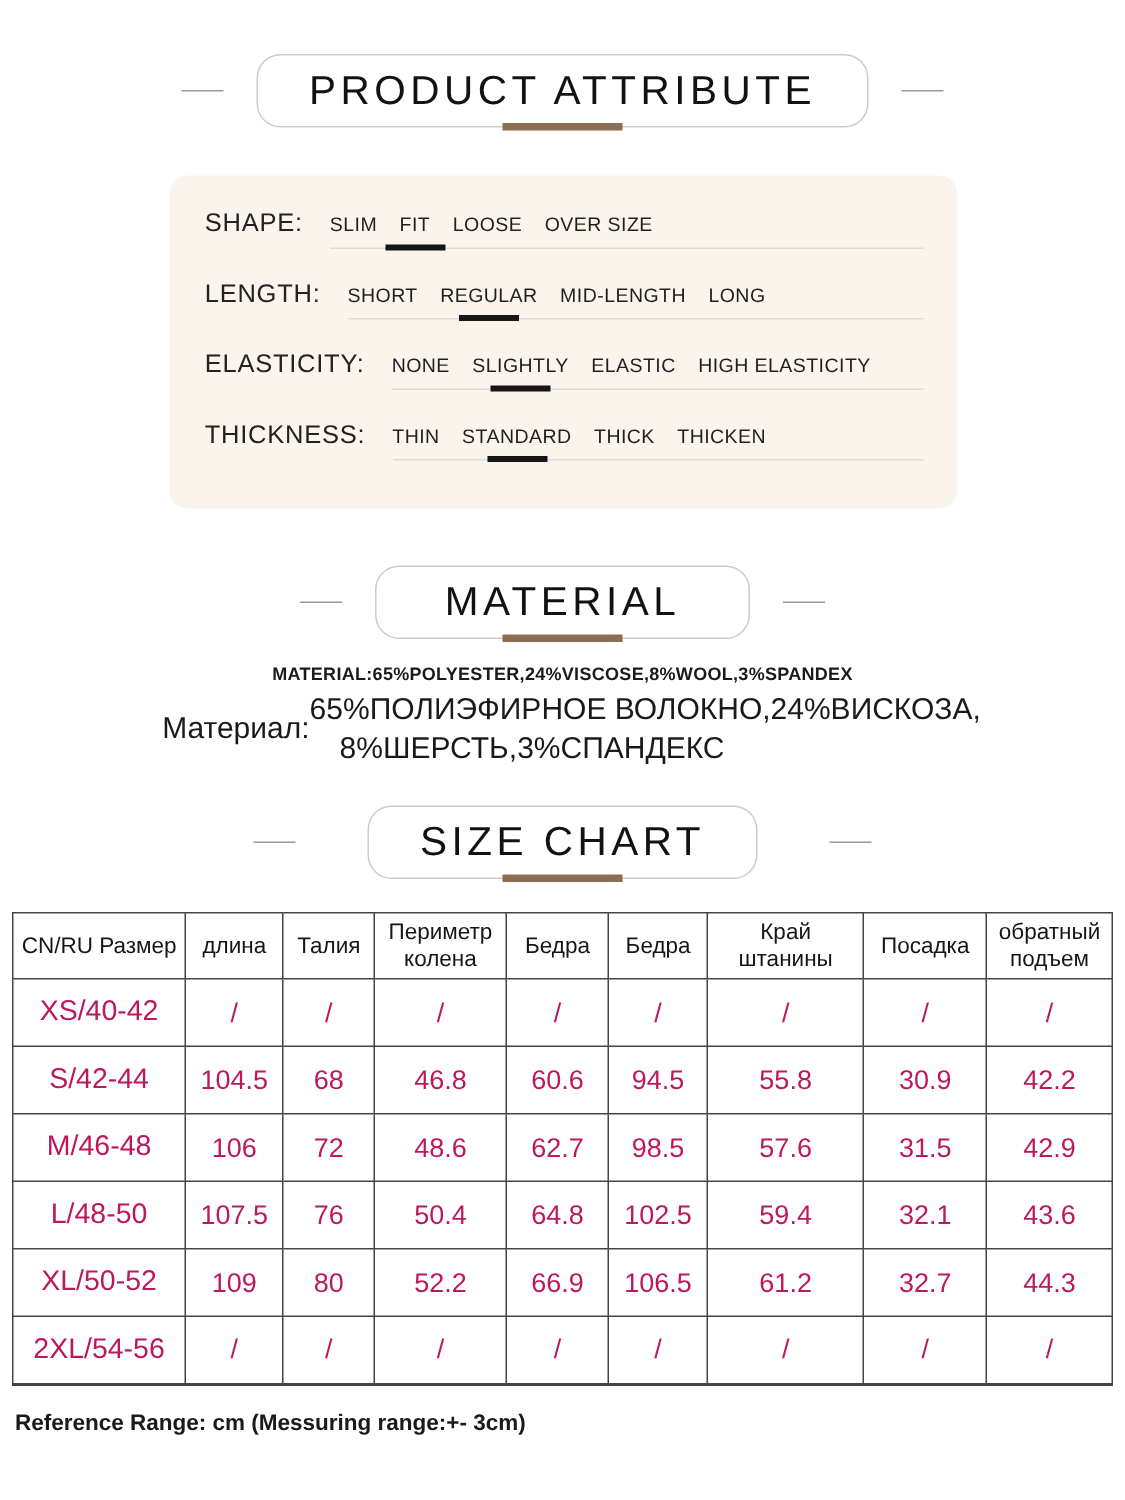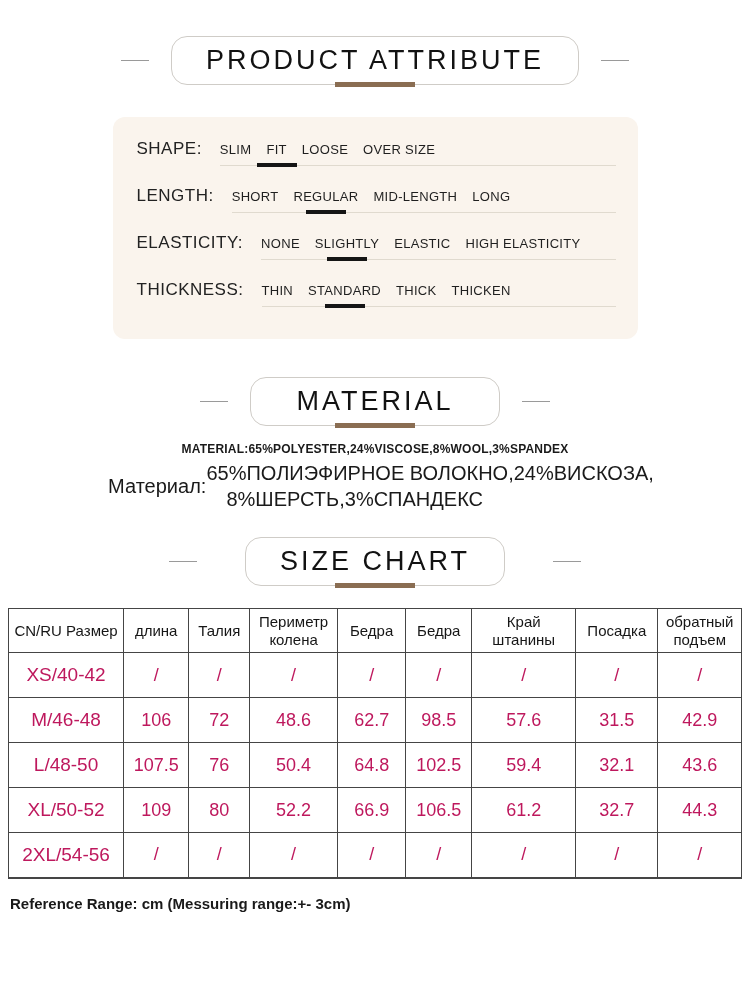--- a/index.html
+++ b/index.html
@@ -181,20 +181,31 @@
           <td>/</td>
           <td>/</td>
           <td>/</td>
           <td>/</td>
           <td>/</td>
           <td>/</td>
           <td>/</td>
           <td>/</td>
         </tr>
         <tr>
+          <td class="size-cell">S/42-44</td>
+          <td>104.5</td>
+          <td>68</td>
+          <td>46.8</td>
+          <td>60.6</td>
+          <td>94.5</td>
+          <td>55.8</td>
+          <td>30.9</td>
+          <td>42.2</td>
+        </tr>
+        <tr>
           <td class="size-cell">M/46-48</td>
           <td>106</td>
           <td>72</td>
           <td>48.6</td>
           <td>62.7</td>
           <td>98.5</td>
           <td>57.6</td>
           <td>31.5</td>
           <td>42.9</td>
         </tr>

